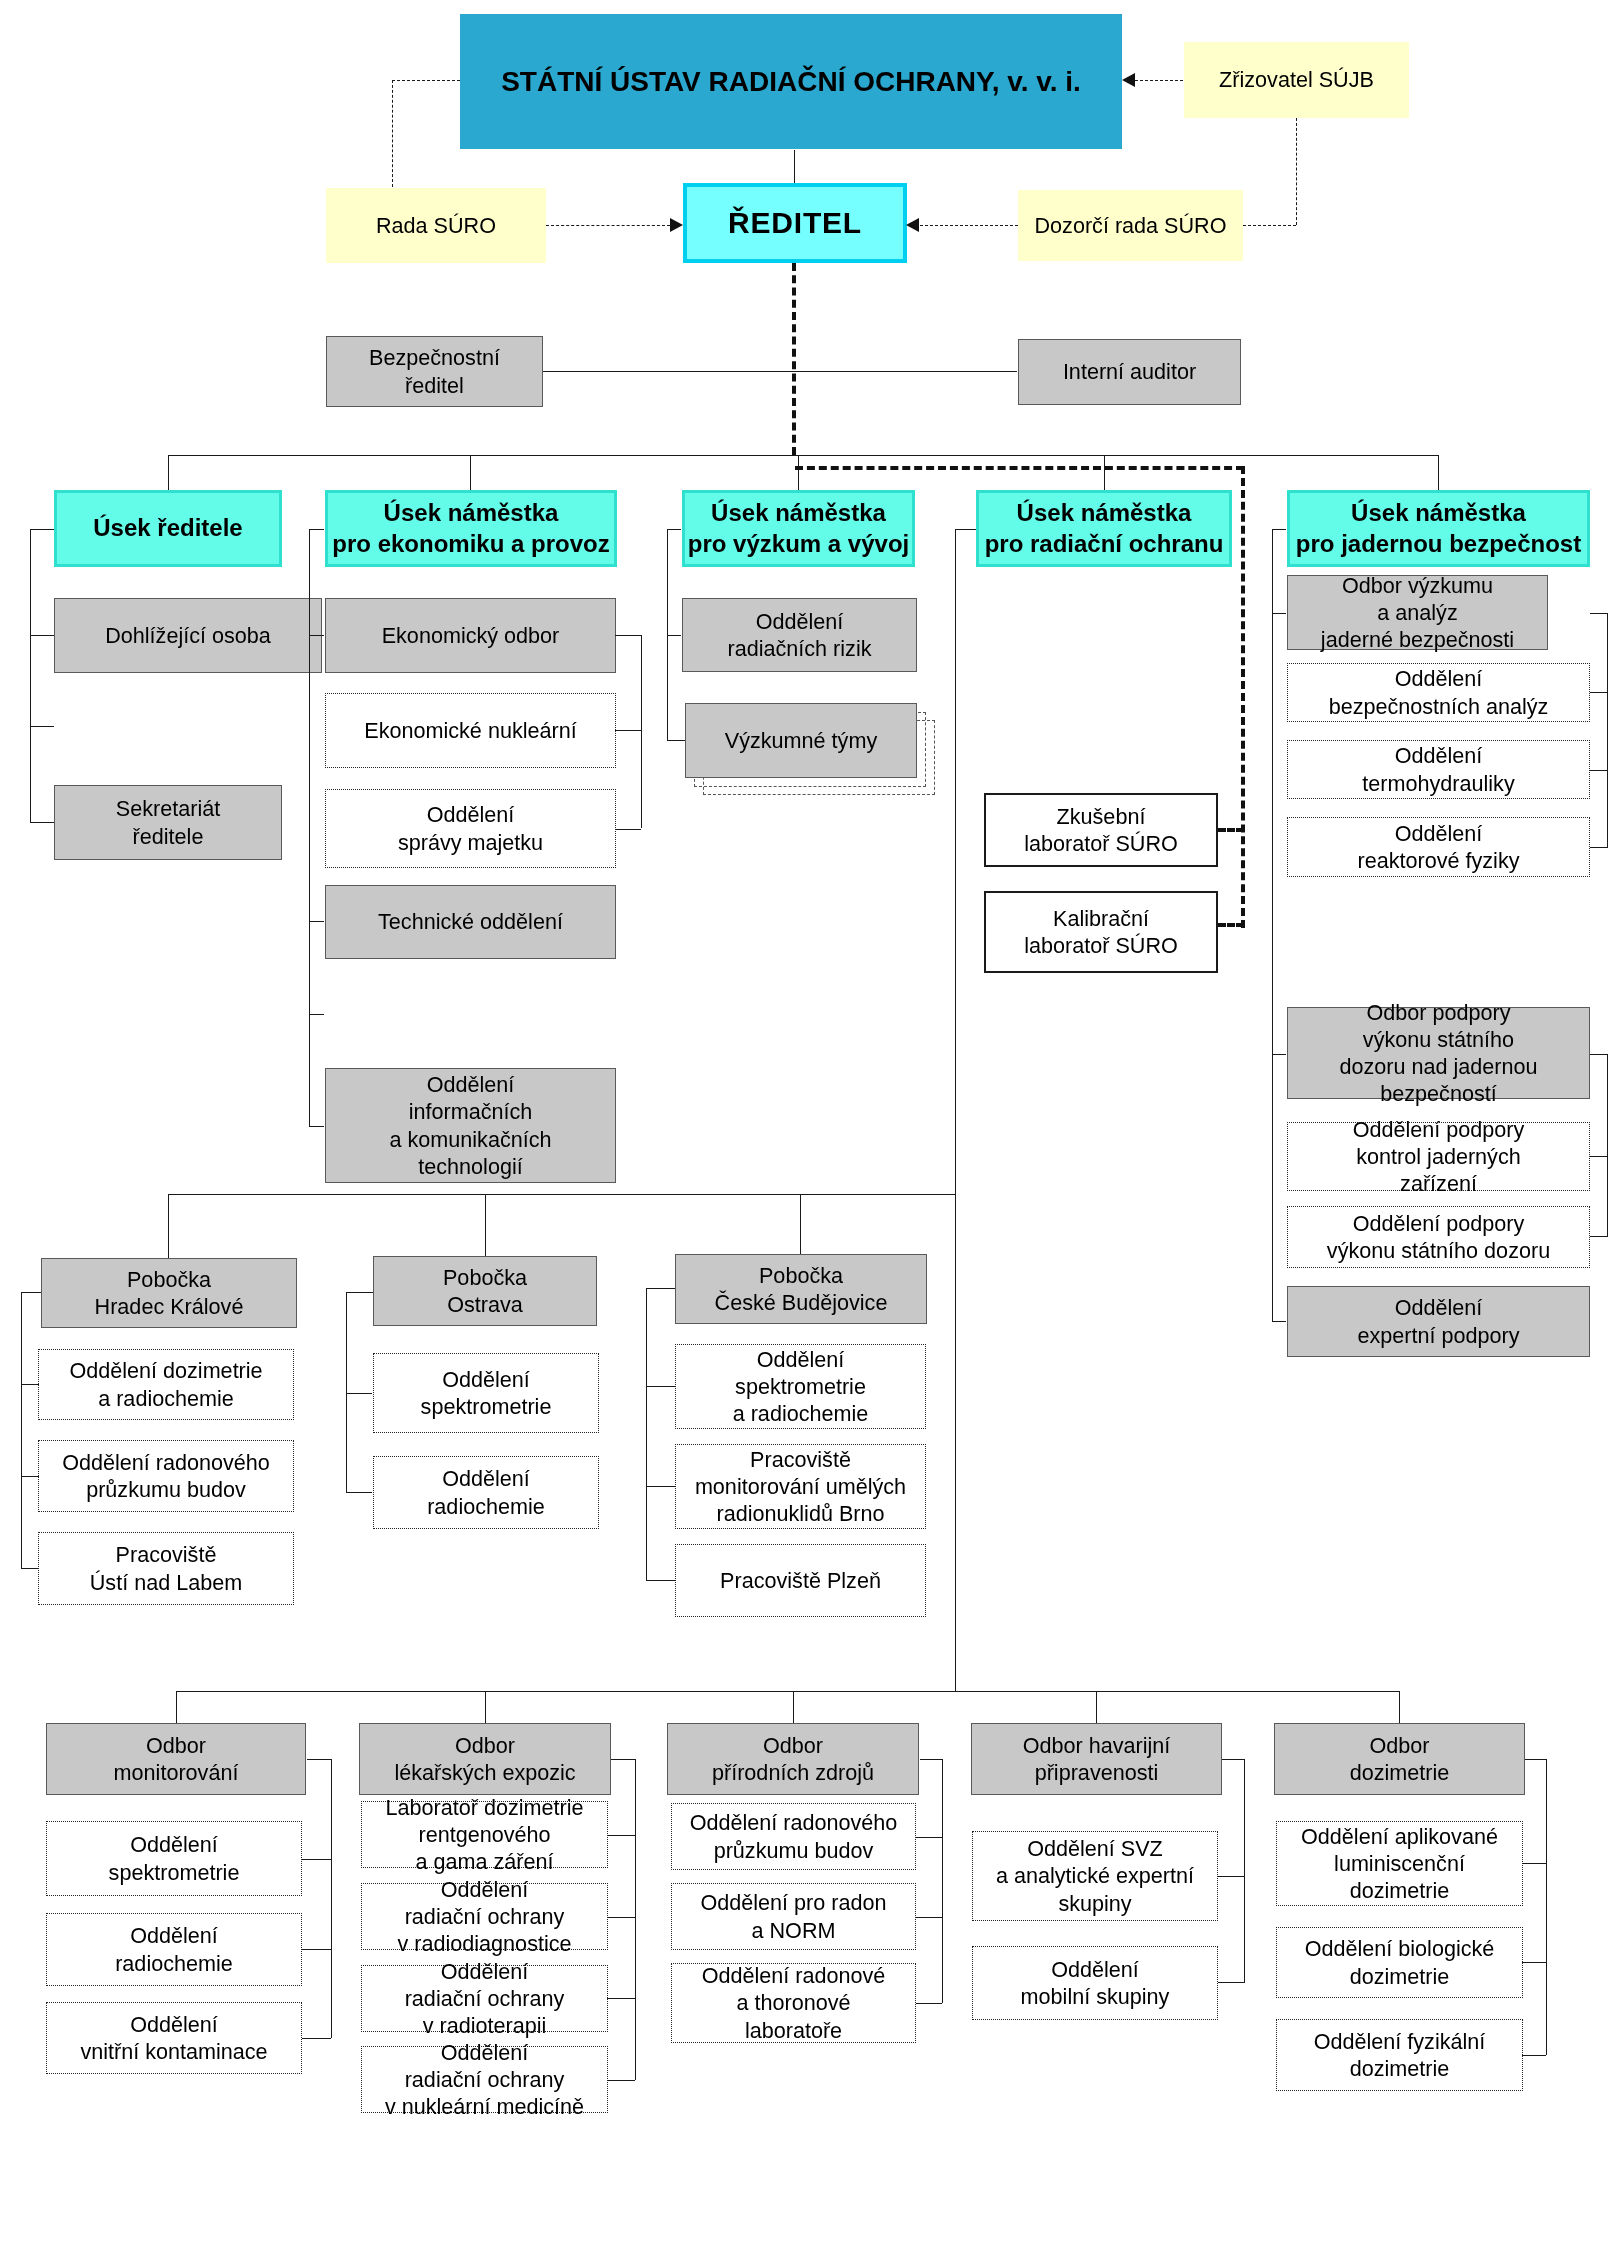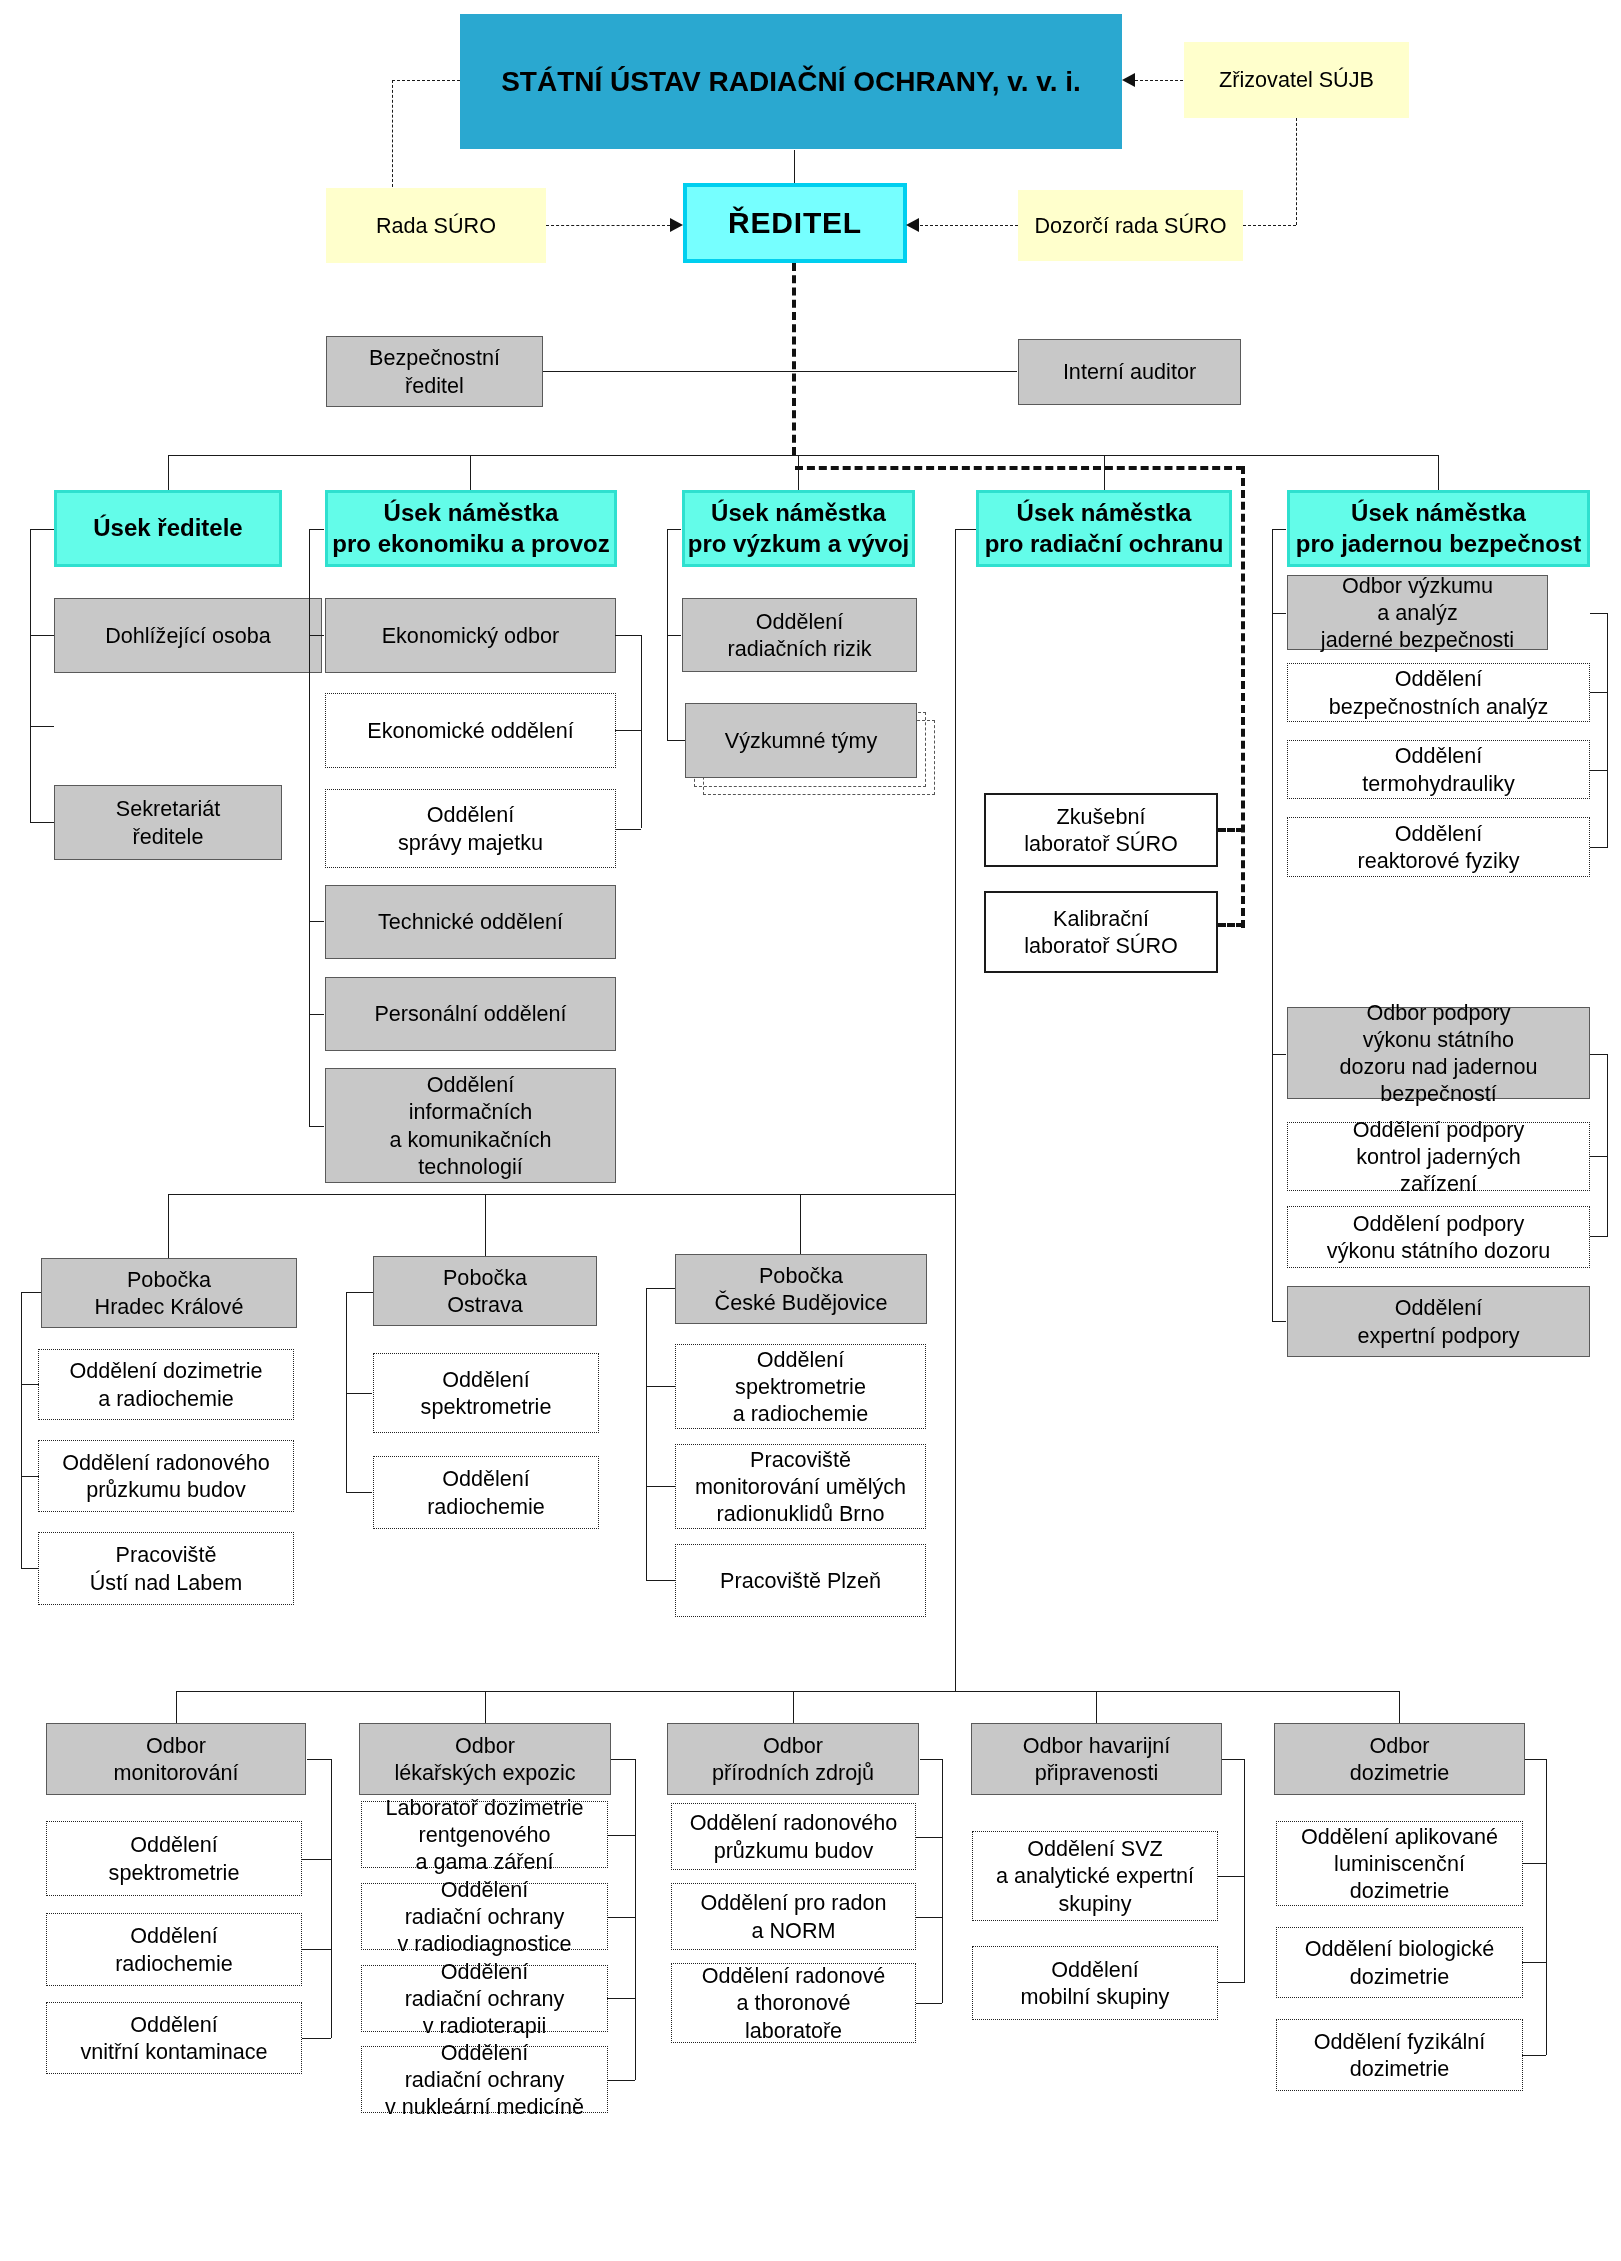--- a/index.html
+++ b/index.html
@@ -84,25 +84,24 @@
   <div class="bx gray" style="left:54px;top:598px;width:268px;height:75px;">Dohlížející osoba</div>
   <div class="bx gray" style="left:54px;top:785px;width:228px;height:75px;">Sekretariát
 ředitele</div>
   <div class="ln sv" style="left:30px;top:529px;height:293px;"></div>
   <div class="ln sh" style="left:30px;top:529px;width:24px;"></div>
   <div class="ln sh" style="left:30px;top:635px;width:24px;"></div>
   <div class="ln sh" style="left:30px;top:726px;width:24px;"></div>
   <div class="ln sh" style="left:30px;top:822px;width:24px;"></div>
 
   <div class="bx gray" style="left:325px;top:598px;width:291px;height:75px;">Ekonomický odbor</div>
-  <div class="bx dot" style="left:325px;top:693px;width:291px;height:75px;">Ekonomické oddělení</div>
+  <div class="bx dot" style="left:325px;top:693px;width:291px;height:75px;">Ekonomické nukleární</div>
   <div class="bx dot" style="left:325px;top:789px;width:291px;height:79px;">Oddělení
 správy majetku</div>
   <div class="bx gray" style="left:325px;top:885px;width:291px;height:74px;">Technické oddělení</div>
-  <div class="bx gray" style="left:325px;top:977px;width:291px;height:74px;">Personální oddělení</div>
   <div class="bx gray" style="left:325px;top:1068px;width:291px;height:115px;">Oddělení
 informačních
 a komunikačních
 technologií</div>
   <div class="ln sv" style="left:309px;top:529px;height:597px;"></div>
   <div class="ln sh" style="left:309px;top:529px;width:15px;"></div>
   <div class="ln sh" style="left:309px;top:635px;width:15px;"></div>
   <div class="ln sh" style="left:309px;top:921px;width:15px;"></div>
   <div class="ln sh" style="left:309px;top:1014px;width:15px;"></div>
   <div class="ln sh" style="left:309px;top:1126px;width:15px;"></div>

